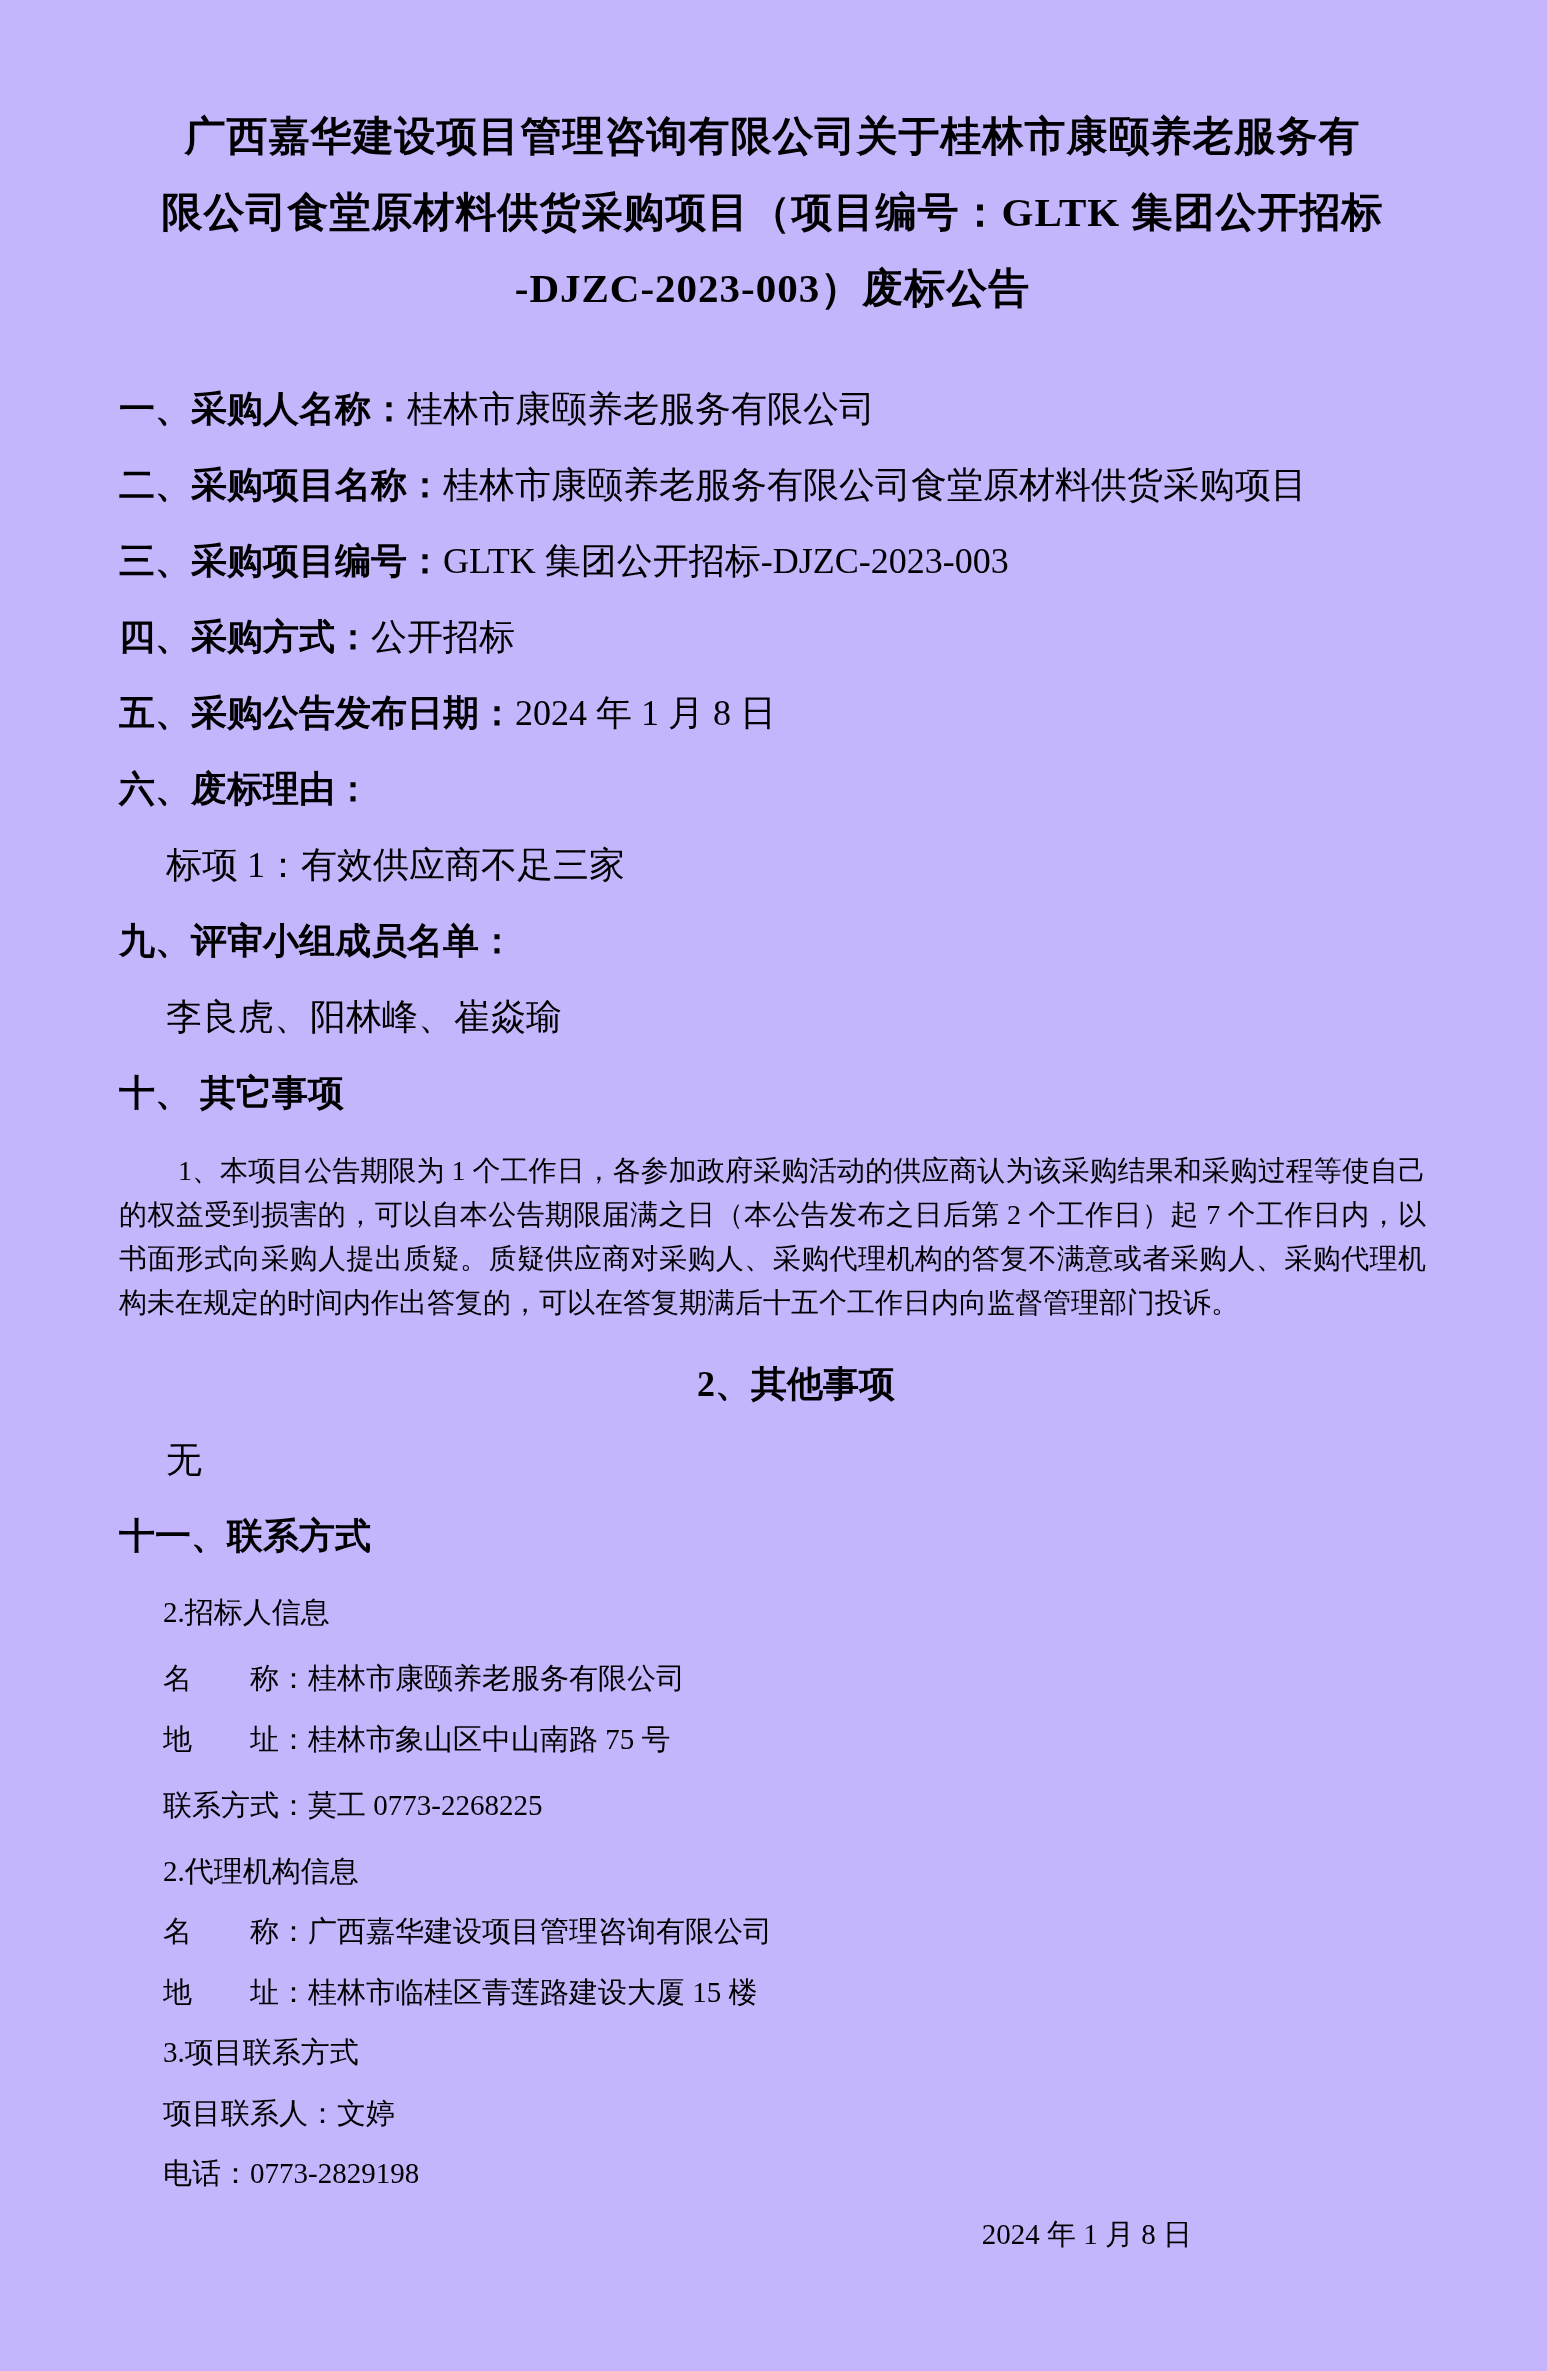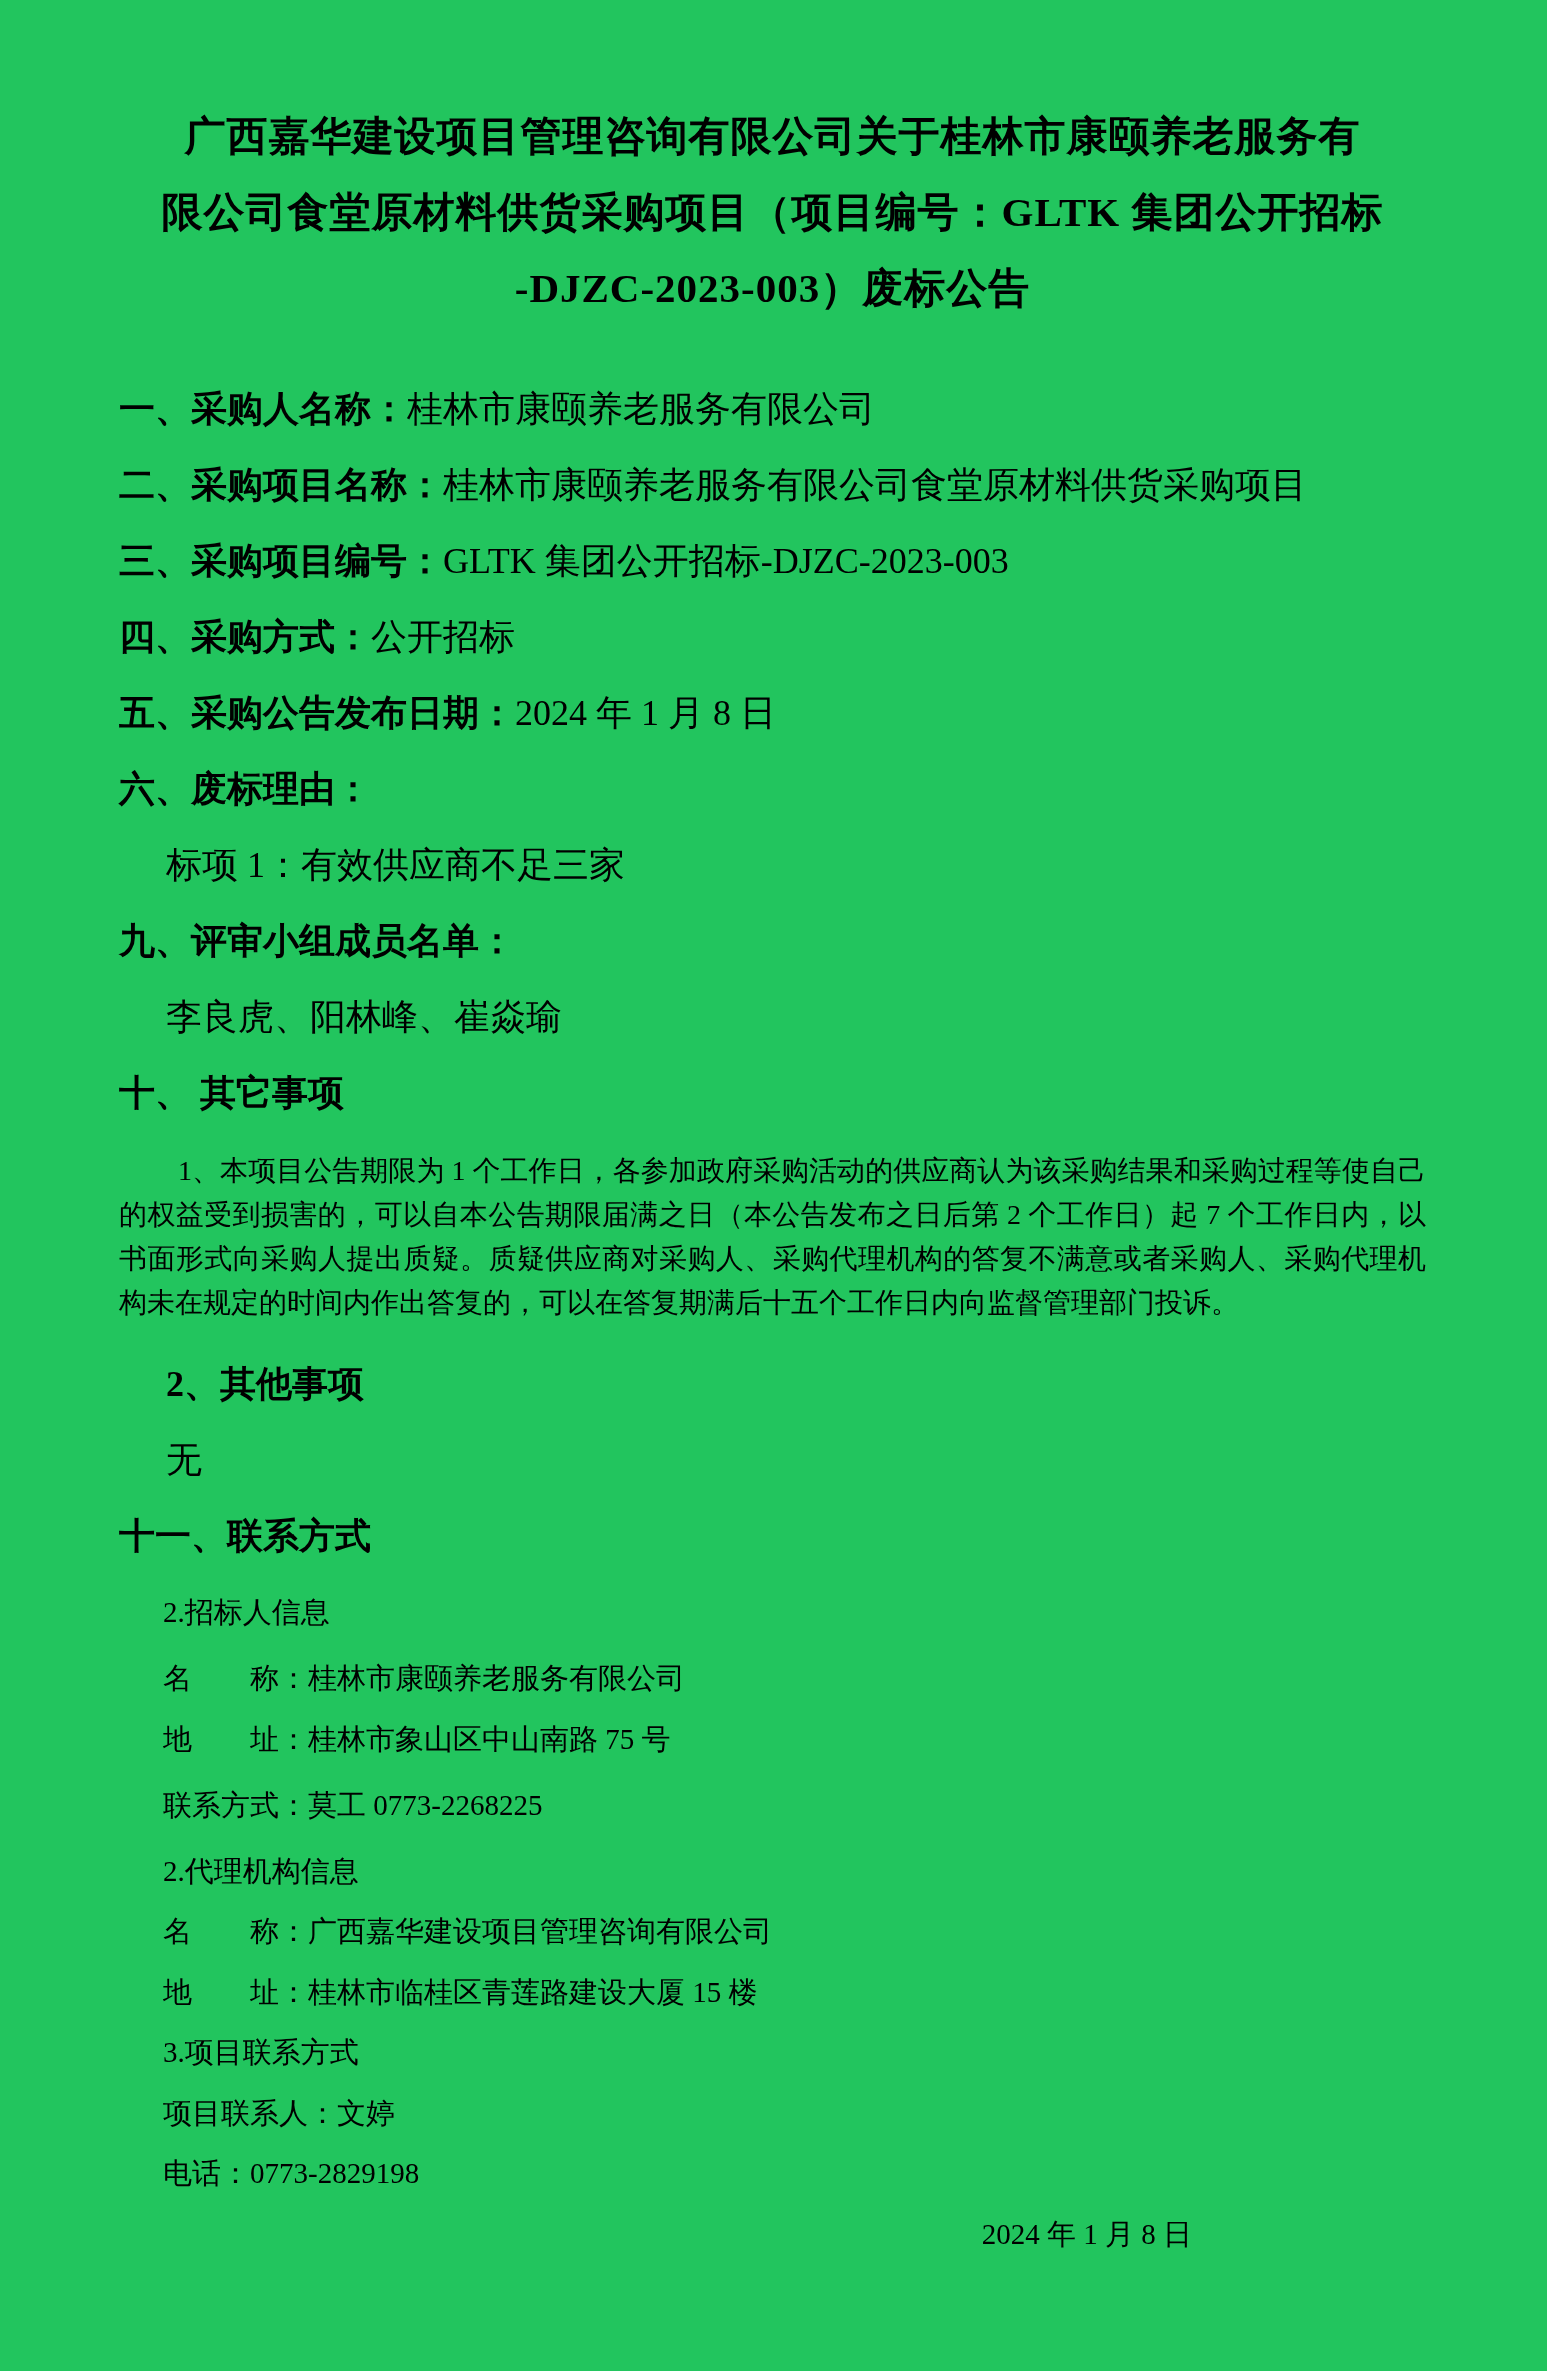--- a/index.html
+++ b/index.html
@@ -13,21 +13,21 @@
     position: relative;
     font-family: "Liberation Serif", serif;
     color: #000000;
     overflow: hidden;
   }
   .page {
     box-sizing: border-box;
     width: 1548px;
     min-height: 2372px;
     padding: 98px 122px 0 119px;
-    background: #22c55e;
+    background: #c4b5fd;
   }
   .doc-title {
     font-size: 41px;
     font-weight: 700;
     text-align: center;
     line-height: 76px;
     margin: 0 0 63px 0;
     letter-spacing: 1px;
   }
   .doc-line {
@@ -40,20 +40,21 @@
     font-weight: 700;
   }
   .doc-line .val {
     font-weight: 400;
   }
   .indent1 {
     padding-left: 47px;
   }
   .heading {
     font-weight: 700;
+    text-align: center;
   }
   .paragraph {
     font-size: 28px;
     line-height: 44px;
     text-align: justify;
     text-indent: 59px;
     margin: 0 0 39px 0;
     font-weight: 400;
   }
   .contact-line {

